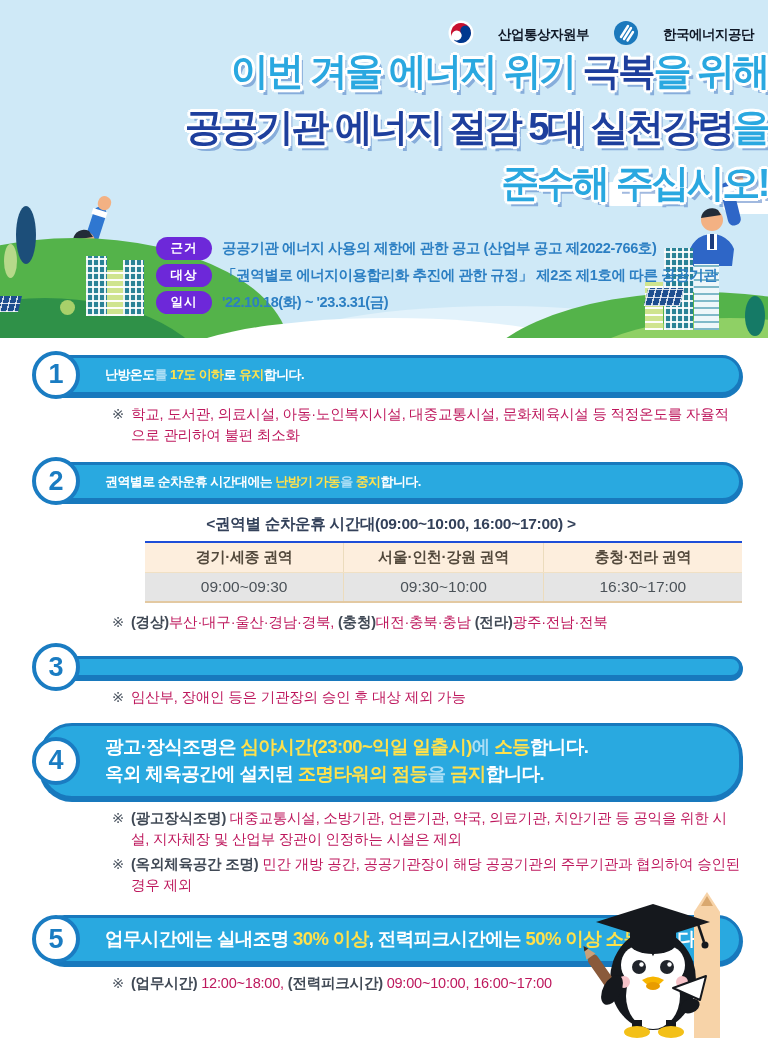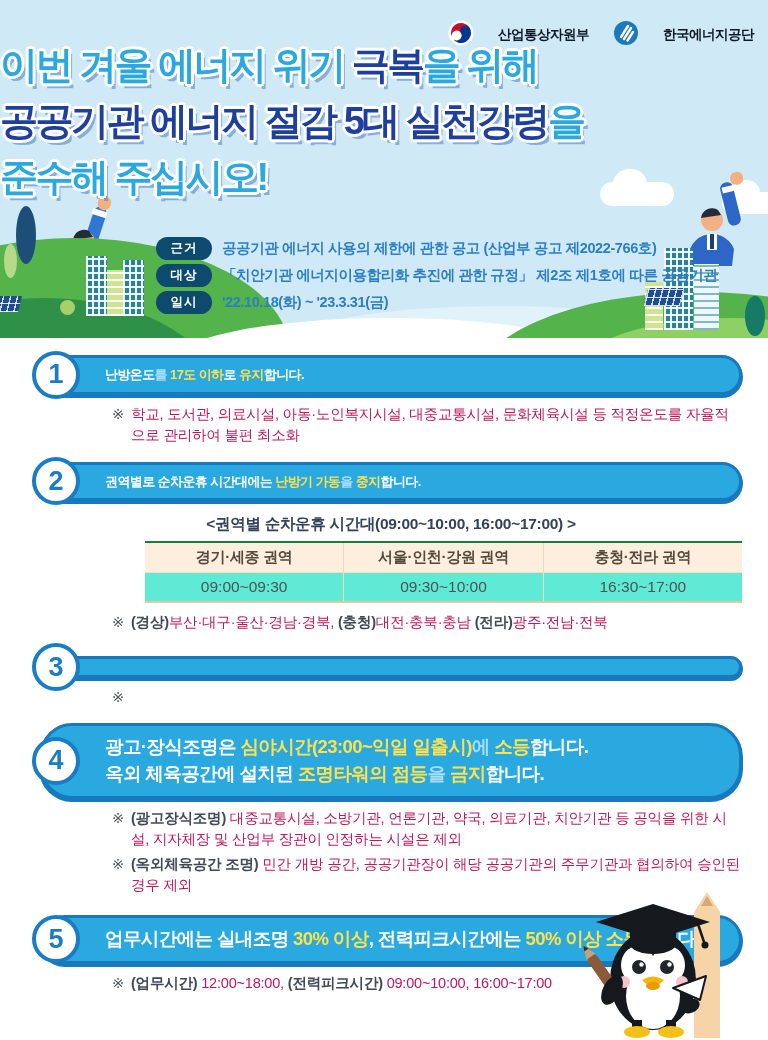--- a/index.html
+++ b/index.html
@@ -6,29 +6,29 @@
   *{box-sizing:border-box;}
   .poster{position:relative;width:768px;height:1040px;overflow:hidden;background:#fff;
     font-family:"Liberation Sans","DejaVu Sans",sans-serif;}
 
   
   .banner{position:relative;height:338px;background:#cfe9f7;overflow:hidden;}
   .logos{position:absolute;top:20px;right:14px;display:flex;gap:24px;align-items:center;z-index:6;}
   .logo{display:flex;align-items:center;gap:24px;}
   .logo-label{font-size:13.5px;font-weight:800;color:#101826;letter-spacing:-0.5px;}
 
-  .title{position:absolute;left:0;right:0;top:37px;z-index:6;text-align:left;}
+  .title{position:absolute;left:0;right:0;top:43px;z-index:6;text-align:right;}
   .tl{font-size:38px;font-weight:800;letter-spacing:-2.5px;line-height:56px;white-space:nowrap;}
   .tl span{text-shadow:-2px -2px 0 #fff,2px -2px 0 #fff,-2px 2px 0 #fff,2px 2px 0 #fff,
     -3px 0 0 #fff,3px 0 0 #fff,0 3px 0 #fff,0 -3px 0 #fff,4px 5px 0 rgba(47,99,184,0.45);}
   .seg-cyan{color:#2aa8e0;} .seg-navy{color:#1e3f9d;}
 
   .info{position:absolute;left:156px;top:237px;z-index:6;display:flex;flex-direction:column;gap:4px;}
   .info-row{display:flex;align-items:center;gap:10px;}
-  .pill{background:#0c4a6e;color:#fff;border-radius:13px;font-size:12.5px;font-weight:700;
+  .pill{background:#6d28d9;color:#fff;border-radius:13px;font-size:12.5px;font-weight:700;
     padding:3px 0;width:56px;text-align:center;letter-spacing:1px;}
   .info-text{color:#2c7fc3;font-size:14.5px;font-weight:600;letter-spacing:-0.4px;white-space:nowrap;}
 
   .cloud{position:absolute;background:#fff;border-radius:30px;z-index:1;}
   .cloud::before{content:'';position:absolute;left:18%;top:-55%;width:45%;height:120%;background:#fff;border-radius:50%;}
   .hill{position:absolute;border-radius:50%;z-index:3;}
   .figure{position:absolute;}
   .bld{position:absolute;z-index:5;}
   .grid-win{background-color:#2a8296;background-image:
     repeating-linear-gradient(90deg,rgba(255,255,255,.9) 0 2px,transparent 2px 6px),
@@ -53,24 +53,24 @@
   .seg-w{color:#fff;} .seg-p{color:#aadef5;} .seg-y{color:#ffe14b;}
   .badge{position:absolute;left:-11px;top:50%;transform:translateY(-50%);width:48px;height:48px;
     border-radius:50%;background:#fff;border:4px solid #1a7cc2;color:#1a7cc2;font-weight:800;
     font-size:27px;display:flex;align-items:center;justify-content:center;}
   .note{display:flex;margin:9px 26px 0 112px;color:#4e5763;font-size:14.5px;line-height:1.45;letter-spacing:-0.2px;}
   .note .marker{margin-right:7px;flex:none;}
   .seg-n{color:#be185d;} .seg-b{font-weight:700;color:#404955;}
 
   .sched-cap{margin:13px 26px 0 40px;text-align:center;font-size:15.5px;font-weight:700;
     color:#33415a;letter-spacing:-0.3px;}
-  .sched{margin:6px 26px 0 145px;width:597px;border-top:2px solid #15803d;border-bottom:2px solid #e3c9a2;}
+  .sched{margin:6px 26px 0 145px;width:597px;border-top:2px solid #1d4ed8;border-bottom:2px solid #e3c9a2;}
   .srow{display:flex;}
   .srow.head{background:#fdeedd;}
-  .srow.vals{background:#5eead4;border-top:1px solid #f0e0c4;}
+  .srow.vals{background:#e5e5e5;border-top:1px solid #f0e0c4;}
   .cell{flex:1;text-align:center;padding:5px 0;border-right:1px solid #ecdcbd;}
   .cell:last-child{border-right:none;}
   .srow.head .cell{font-weight:700;color:#53493c;font-size:15px;letter-spacing:-0.3px;}
   .srow.vals .cell{color:#4b5258;font-size:15.5px;}
 
   .s1{margin-top:9px;} .s2{margin-top:16px;} .s3{margin-top:23px;} .s4{margin-top:15px;} .s5{margin-top:19px;}
 
   .mascot{position:absolute;left:578px;top:888px;z-index:8;}
 </style>
 </head>
@@ -114,21 +114,21 @@
       <div class="tl"><span class="seg-cyan">준수해 주십시오!</span></div>
     </div>
 
     <div class="info">
       <div class="info-row">
         <span class="pill">근거</span>
         <span class="info-text">공공기관 에너지 사용의 제한에 관한 공고 (산업부 공고 제2022-766호)</span>
       </div>
       <div class="info-row">
         <span class="pill">대상</span>
-        <span class="info-text">「치안기관 에너지이용합리화 추진에 관한 규정」 제2조 제1호에 따른 공공기관</span>
+        <span class="info-text">「권역별로 에너지이용합리화 추진에 관한 규정」 제2조 제1호에 따른 공공기관</span>
       </div>
       <div class="info-row">
         <span class="pill">일시</span>
         <span class="info-text">'22.10.18(화) ~ '23.3.31(금)</span>
       </div>
     </div>
 
     <div class="cloud" style="left:600px;top:182px;width:74px;height:24px;"></div>
     <div class="cloud" style="left:722px;top:192px;width:60px;height:22px;"></div>
 
@@ -215,20 +215,21 @@
         <span class="note-text"><span class="seg-b">(경상)</span><span class="seg-n">부산·대구·울산·경남·경북, </span><span class="seg-b">(충청)</span><span class="seg-n">대전·충북·충남 </span><span class="seg-b">(전라)</span><span class="seg-n">광주·전남·전북</span></span>
       </div>
     </section>
 
     <section class="rule s3">
       <div class="bar">
         <div class="badge">3</div>
       </div>
       <div class="note">
         <span class="marker">※</span>
+        <span class="note-text"><span class="seg-n">임산부, 장애인 등은 기관장의 승인 후 대상 제외 가능</span></span>
       </div>
     </section>
 
     <section class="rule s4">
       <div class="bar">
         <div class="badge">4</div>
         <div class="bar-line small"><span class="seg-w">광고·장식조명은 </span><span class="seg-y">심야시간(23:00~익일 일출시)</span><span class="seg-p">에 </span><span class="seg-y">소등</span><span class="seg-w">합니다.</span></div>
         <div class="bar-line small"><span class="seg-w">옥외 체육공간에 설치된 </span><span class="seg-y">조명타워의 점등</span><span class="seg-p">을 </span><span class="seg-y">금지</span><span class="seg-w">합니다.</span></div>
       </div>
       <div class="note">

